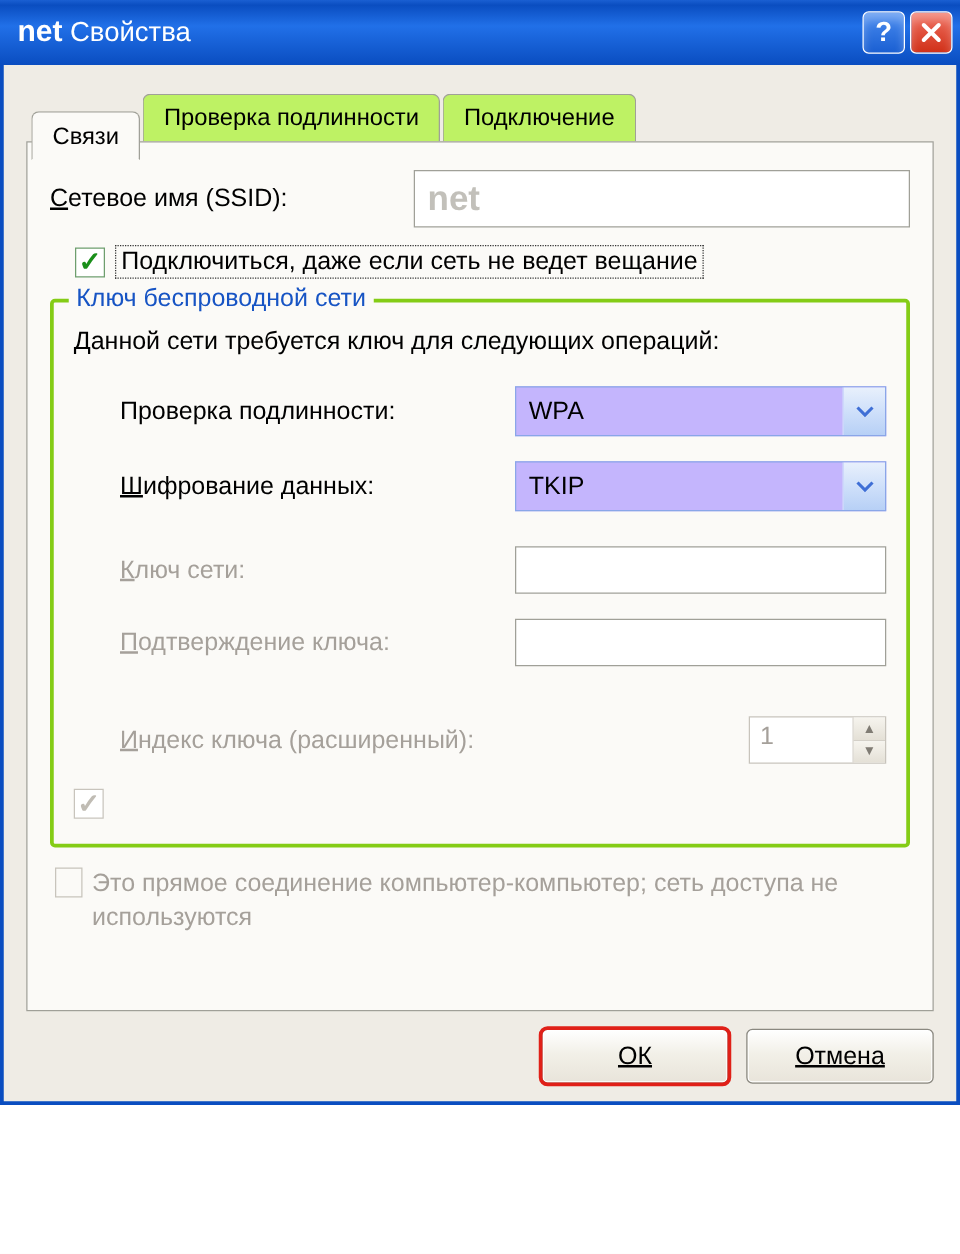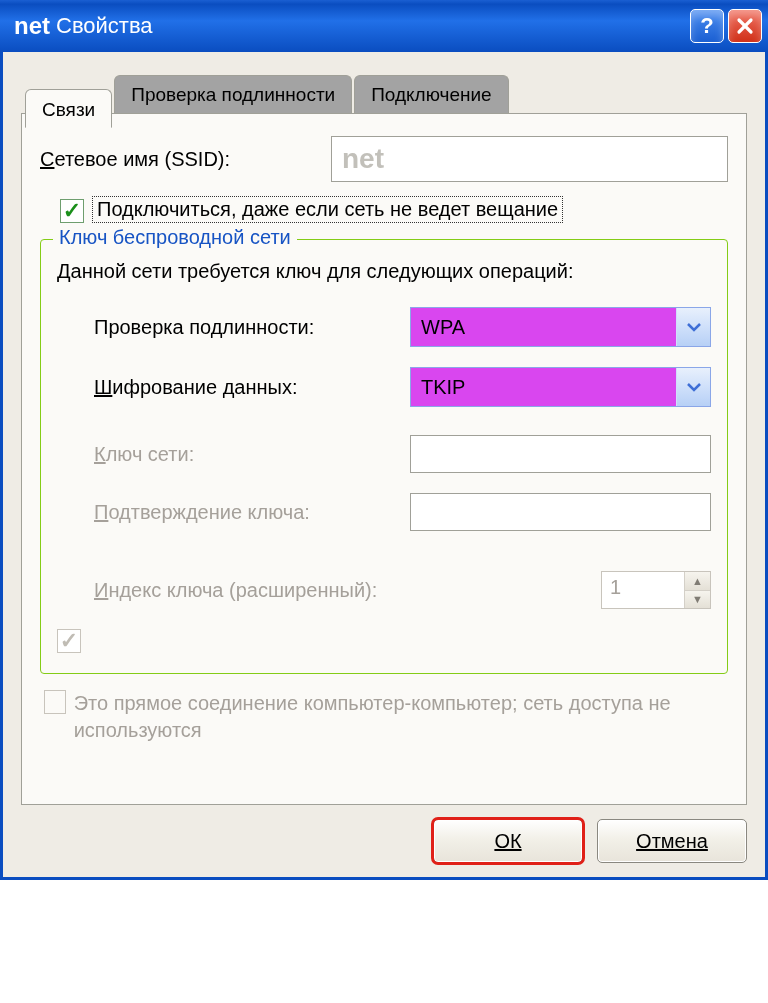--- a/index.html
+++ b/index.html
@@ -49,21 +49,21 @@
     background: #efece5;
     border-left: 3px solid #0a4dc0;
     border-right: 3px solid #0a4dc0;
     border-bottom: 3px solid #0a4dc0;
     padding: 22px 18px 14px 18px;
   }
 
   
   .tabs { display: flex; gap: 2px; margin-left: 4px;}
   .tab {
-    background: #a3a3a3;
+    background: #bef264;
     border: 1px solid #a0a098;
     border-bottom: none;
     border-radius: 6px 6px 0 0;
     padding: 8px 16px 6px 16px;
     font-size: 19px;
     position: relative;
     top: 1px;
   }
   .tab.active {
     background: #fbfaf7;
@@ -100,21 +100,21 @@
     background: #fff;
     font-size: 28px;
     font-weight: bold;
     color: #c2c0ba;
     padding: 0 10px;
     font-family: Tahoma, Arial, sans-serif;
   }
 
   .checkbox-row {
     display: flex;
-    align-items: flex-end;
+    align-items: center;
     margin: 8px 0 16px 20px;
   }
   .chk {
     width: 24px; height: 24px;
     border: 1px solid #6e9e6e;
     background: #fff;
     display: flex; align-items:center; justify-content:center;
     margin-right: 8px;
   }
   .chk.checked::after{
@@ -129,21 +129,21 @@
   .chk-label {
     font-size: 20px;
     border: 1px dotted #333;
     padding: 1px 4px;
   }
   .chk-label.plain { border:none; padding:0; }
   .chk-label.disabled { color:#a5a09a; border:none; }
 
   
   .group {
-    border: 1px solid #84cc16;
+    border: 3px solid #84cc16;
     border-radius: 4px;
     padding: 20px 16px 16px 16px;
     margin: 8px 0 16px 0;
     position: relative;
   }
   .group-title {
     position: absolute;
     top: -14px;
     left: 12px;
     background: #fbfaf7;
@@ -156,21 +156,21 @@
     margin-bottom: 24px;
   }
   .group .grow { margin-bottom: 20px; }
   .group .grow .label { width: 316px; font-size: 20px; margin-left: 37px; }
 
   
   .combo {
     flex: 1;
     height: 40px;
     border: 1px solid #8aa6e8;
-    background: #d946ef;
+    background: #c4b5fd;
     display: flex;
     align-items: center;
     padding: 0 0 0 10px;
     font-size: 20px;
     position: relative;
   }
   .combo .combo-arrow {
     width: 34px; height: 100%;
     display:flex; align-items:center; justify-content:center;
     background: linear-gradient(to bottom,#e8f0fc 0%, #cfe0fa 50%, #b7d0f6 100%);

